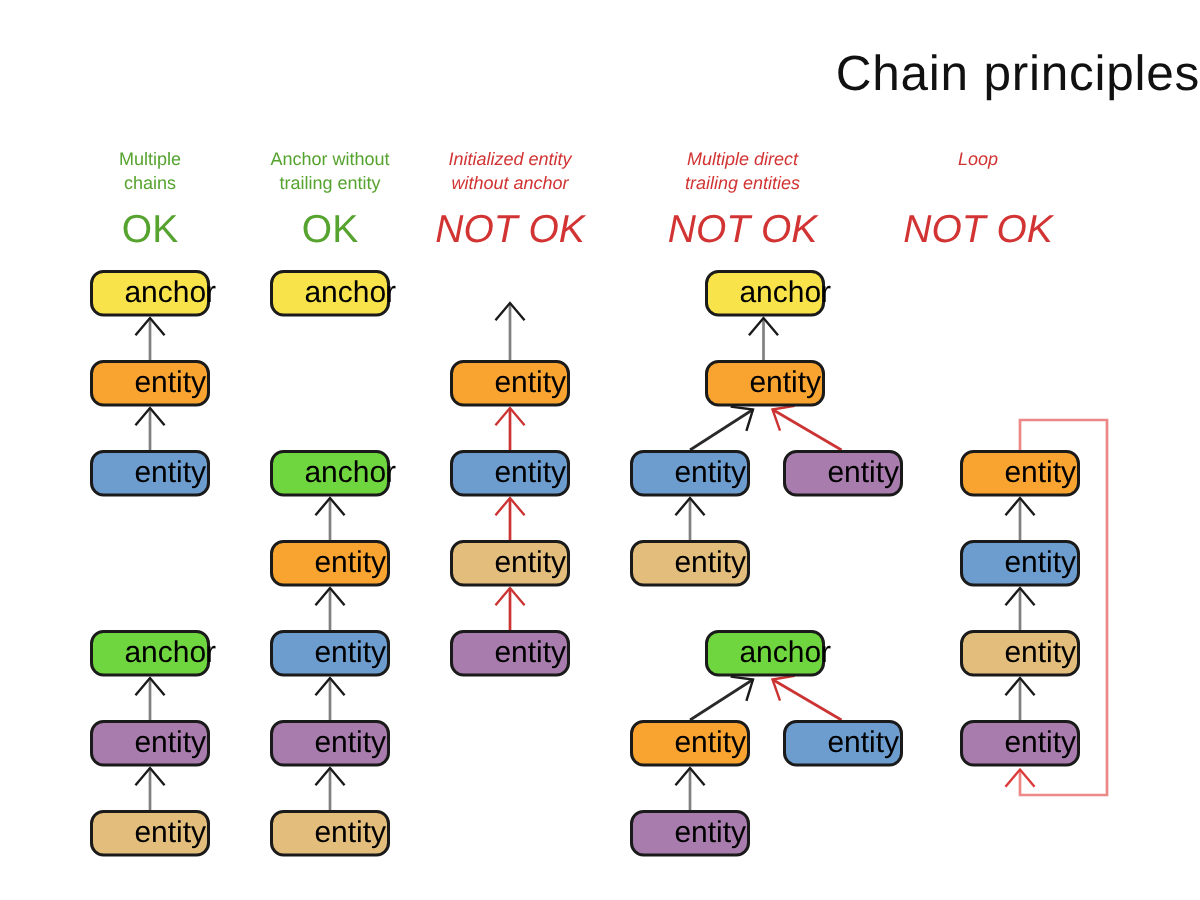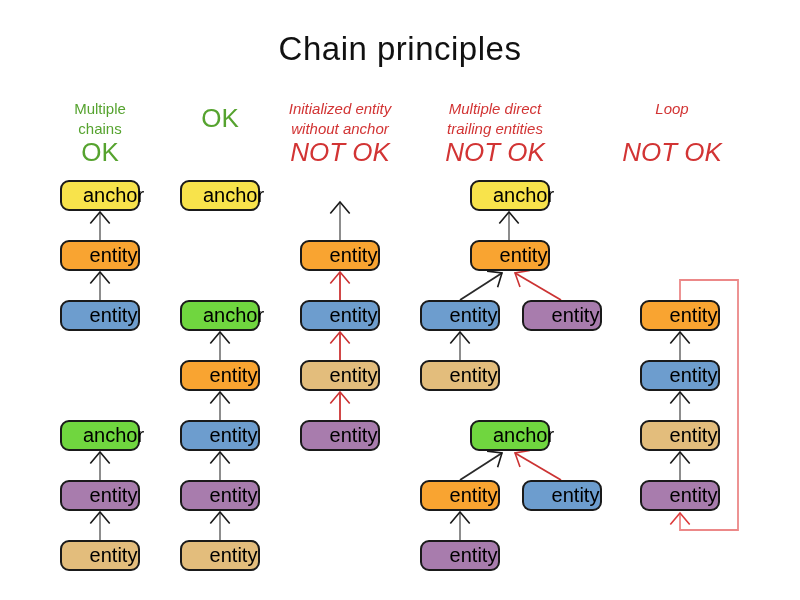--- a/index.html
+++ b/index.html
@@ -2,26 +2,26 @@
 <html><head>
 <meta charset="utf-8">
 <style>
   html,body{margin:0;padding:0;}
   body{
     width:800px;height:600px;background:#ffffff;overflow:hidden;
     font-family:"Liberation Sans", sans-serif;
   }
   #stage{position:relative;width:800px;height:600px;}
   #title{
-    position:absolute;top:30px;left:0;width:800px;text-align:center;
+    position:absolute;top:30px;left:0;width:800px;text-align:right;
     font-size:33px;color:#111;letter-spacing:0.5px;
   }
   .col-header{position:absolute;top:99px;transform:translateX(-50%);text-align:center;width:160px;}
-  .c1{left:100px}.c2{left:220px}.c3{left:340px}.c4{left:495px}.c5{left:672px}
-  .hlabel{font-size:15px;line-height:1.3;white-space:pre-line;height:34px;}
+  .c1{left:100px}.c2{left:220px}.c3{left:340px}.c4{left:495px}.c5{left:652px}
+  .hlabel{font-size:12px;line-height:1.3;white-space:pre-line;height:34px;}
   .hstatus{font-size:26px;margin-top:4px;}
   [data-status="ok"]{color:#56a32f;}
   [data-status="not_ok"]{color:#d23434;font-style:italic;}
   #arrow-layer{position:absolute;left:0;top:0;}
   .node{
     position:absolute;width:80px;height:31px;box-sizing:border-box;
     border:2px solid #1a1a1a;border-radius:9px;
     display:flex;align-items:center;justify-content:center;
     font-size:20px;color:#000;padding-left:27px;
   }
@@ -31,20 +31,22 @@
 
 <div id="stage">
   <div id="title">Chain principles</div>
 
   <div class="col-header c1">
     <div class="hlabel" data-status="ok">Multiple
 chains</div>
     <div class="hstatus" data-status="ok">OK</div>
   </div>
   <div class="col-header c2">
+    <div class="hlabel" data-status="ok">Anchor without
+trailing entity</div>
     <div class="hstatus" data-status="ok">OK</div>
   </div>
   <div class="col-header c3">
     <div class="hlabel" data-status="not_ok">Initialized entity
 without anchor</div>
     <div class="hstatus" data-status="not_ok">NOT OK</div>
   </div>
   <div class="col-header c4">
     <div class="hlabel" data-status="not_ok">Multiple direct
 trailing entities</div>

